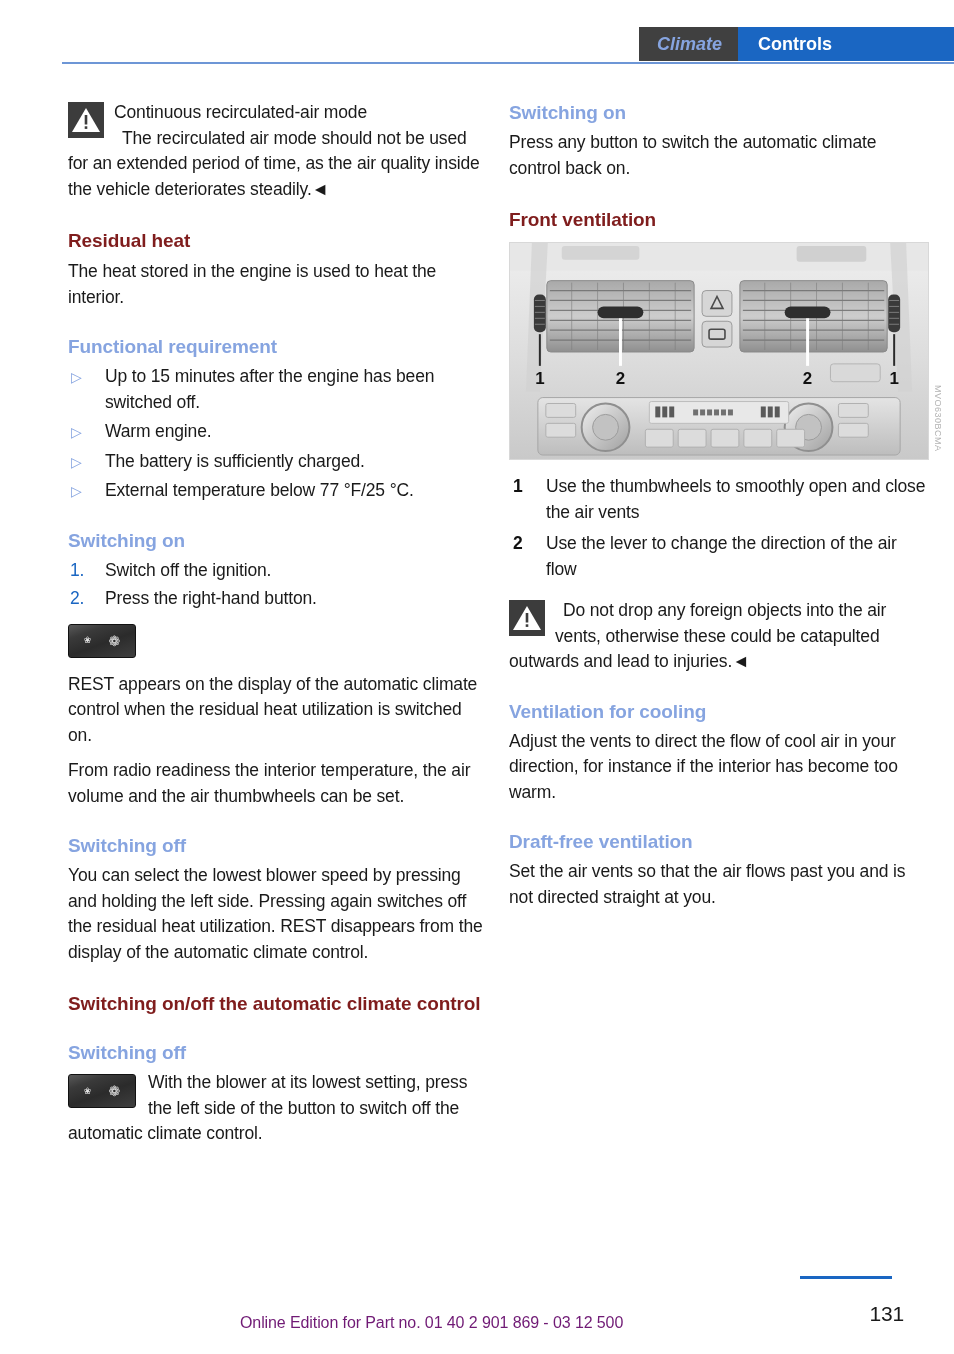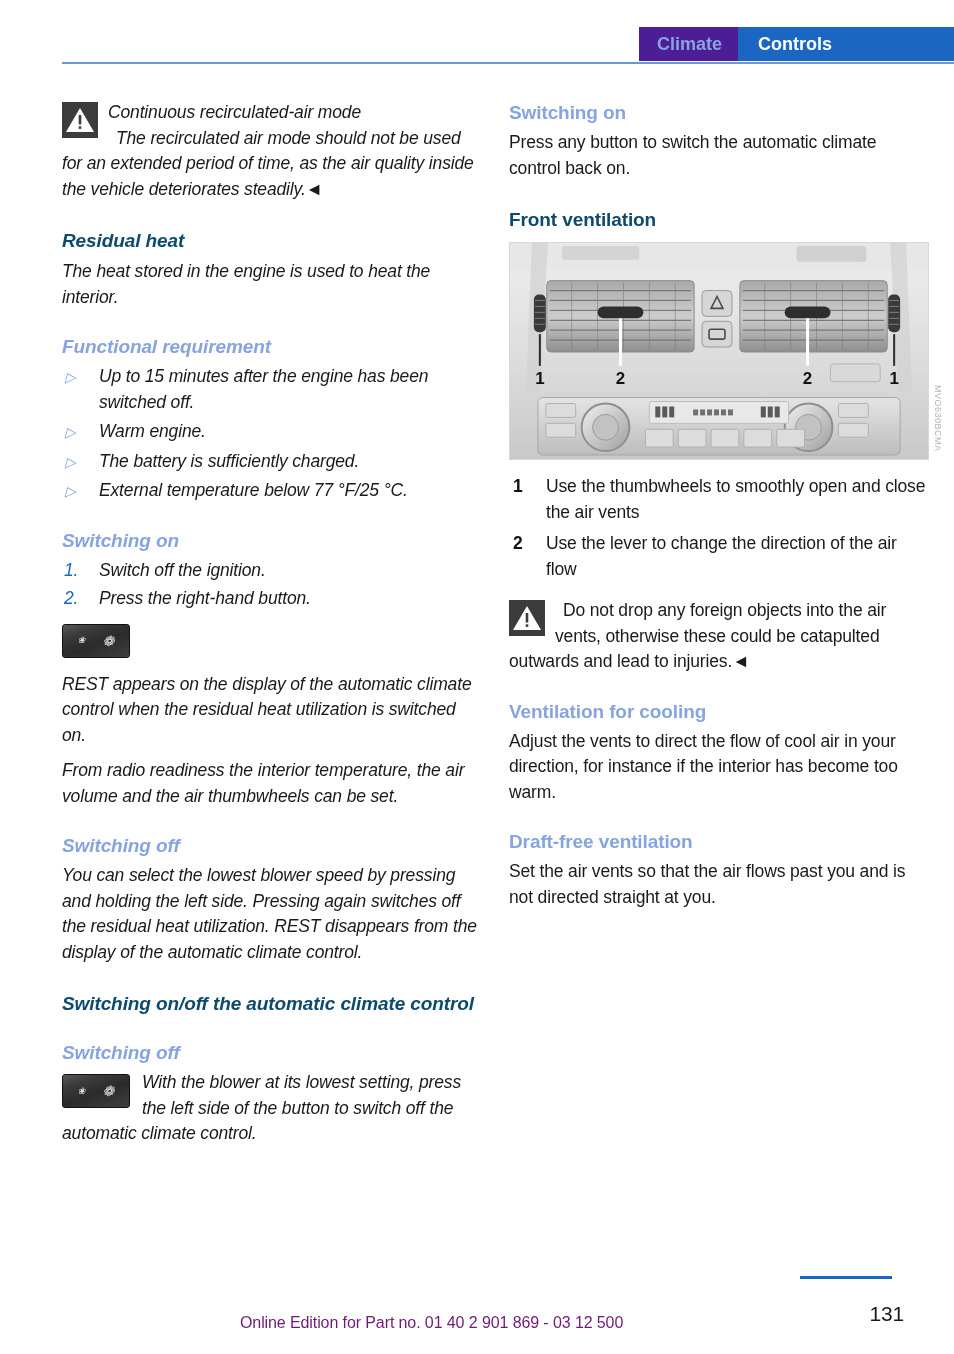--- a/index.html
+++ b/index.html
@@ -25,23 +25,24 @@
     right: 0; top: 0;
     display: flex;
     align-items: stretch;
     height: 34px;
   }
   .hdr-chapter {
     color: #86a4e0;
     font-size: 18px;
     font-weight: bold;
     padding: 6px 16px 6px 18px;
-    background: #4c1d95;
+    background: #404040;
     line-height: 22px;
     white-space: nowrap;
+    font-style: italic;
   }
   .hdr-section {
     color: #ffffff;
     background: #1a66c2;
     font-size: 18px;
     font-weight: bold;
     padding: 6px 122px 6px 20px;
     line-height: 22px;
     white-space: nowrap;
     text-align: right;
@@ -53,26 +54,26 @@
     height: 2px;
     background: #6d96d6;
   }
 
   
   .col {
     position: absolute;
     top: 100px;
     width: 420px;
   }
-  .col-left  { left: 62px; font-style: italic; }
+  .col-left  { left: 68px; }
   .col-right { left: 509px; }
 
   
   h2.sec {
-    color: #0c4a6e;
+    color: #7f1d1d;
     font-size: 19px;
     font-weight: bold;
     margin: 26px 0 6px 0;
     line-height: 25px;
     letter-spacing: -0.1px;
   }
   h3.sub {
     color: #86a4e0;
     font-size: 19px;
     font-weight: bold;

